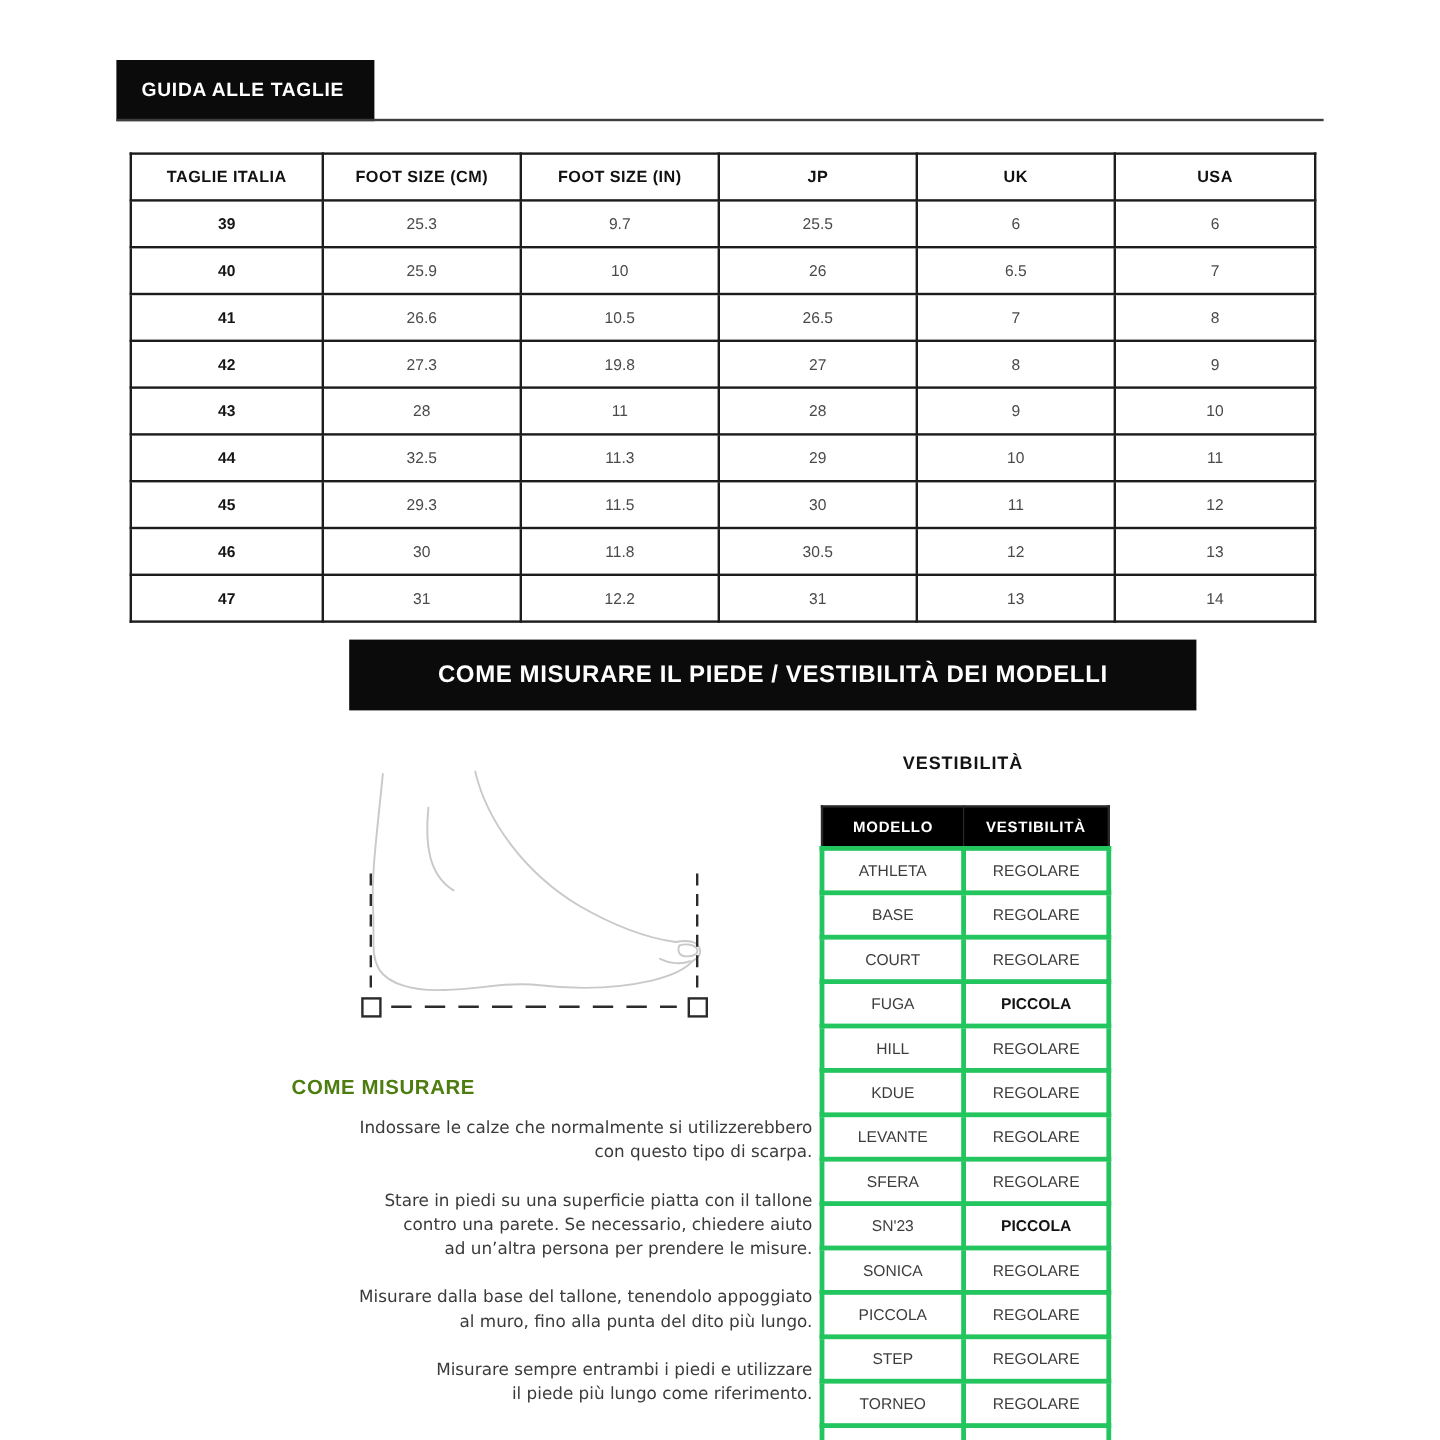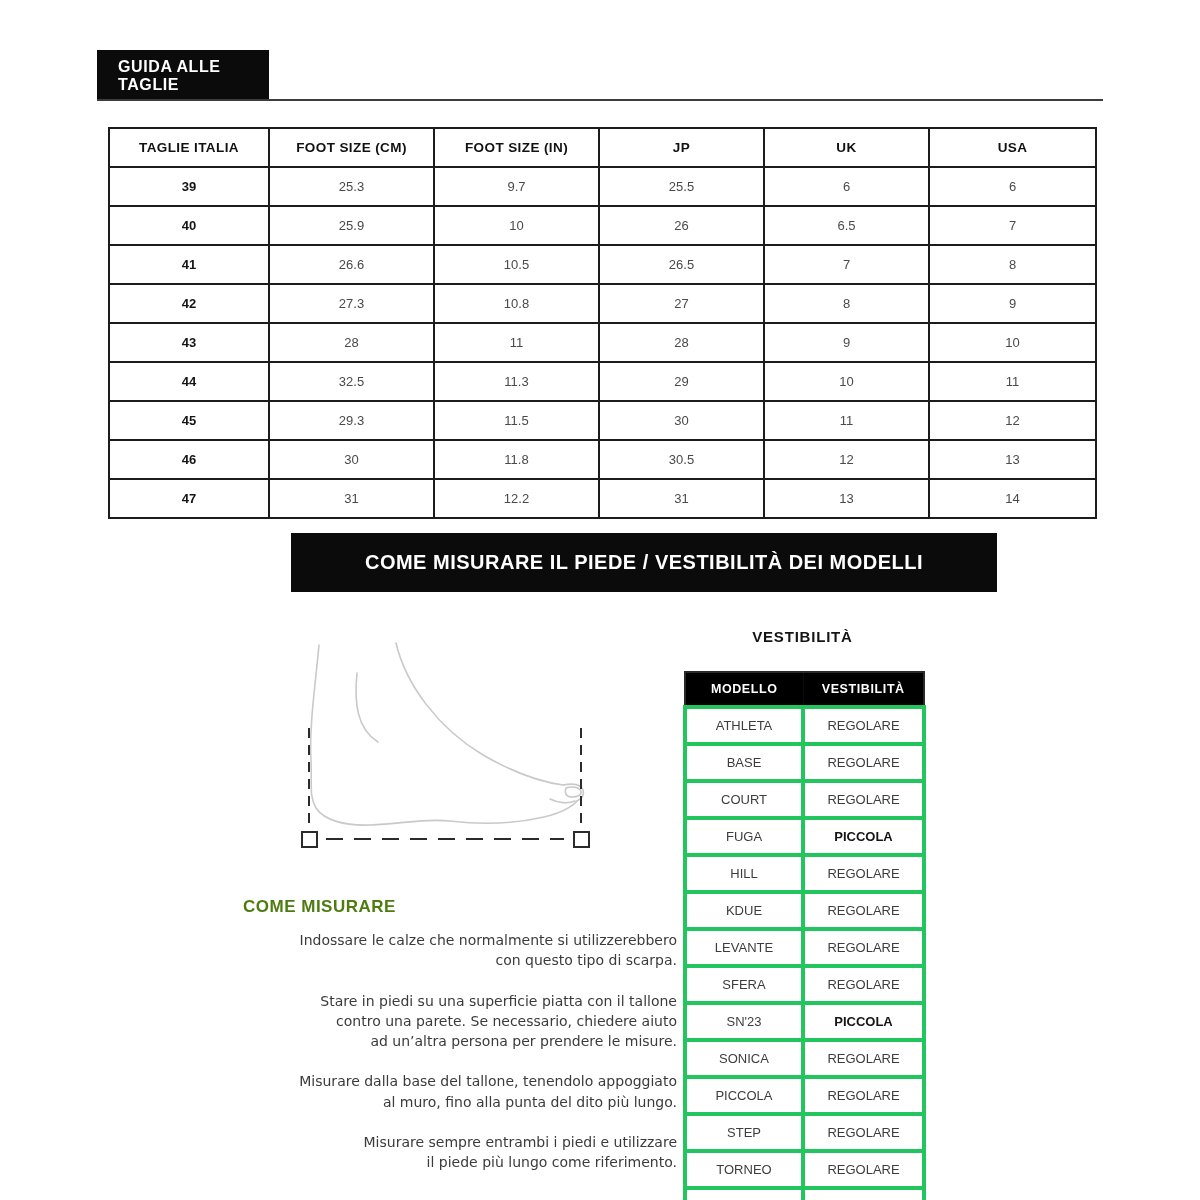--- a/index.html
+++ b/index.html
@@ -1,19 +1,19 @@
 <!DOCTYPE html>
 <html><head>
 <meta charset="utf-8">
 <style>
   html,body{margin:0;padding:0;background:#ffffff;}
   body{width:1200px;height:1200px;position:relative;font-family:"Liberation Sans",sans-serif;color:#1a1a1a;overflow:hidden;}
 
   
-  .badge{position:absolute;left:97px;top:50px;width:172px;height:51px;background:#0b0b0b;color:#fff;
+  .badge{position:absolute;left:97px;top:50px;width:215px;height:51px;background:#0b0b0b;color:#fff;
          display:flex;align-items:center;padding-left:21px;box-sizing:border-box;
          font-size:16px;font-weight:700;letter-spacing:.6px;}
   .header-rule{position:absolute;left:97px;top:99px;width:1006px;height:2px;background:#3d3d3d;}
 
   
   .size-table{position:absolute;left:108px;top:127px;border-collapse:collapse;table-layout:fixed;width:987px;border-radius:10px;}
   .size-table th,.size-table td{border:2px solid #1c1c1c;text-align:center;vertical-align:middle;height:35px;}
   .size-table th{font-size:13.5px;font-weight:700;letter-spacing:.4px;color:#111;}
   .size-table td{font-size:13px;color:#4a4a4a;}
   .size-table td.c-first{font-weight:700;color:#151515;}
@@ -90,21 +90,21 @@
         <td class="c-first">41</td>
         <td>26.6</td>
         <td>10.5</td>
         <td>26.5</td>
         <td>7</td>
         <td>8</td>
       </tr>
       <tr>
         <td class="c-first">42</td>
         <td>27.3</td>
-        <td>10.8</td>
+        <td>19.8</td>
         <td>27</td>
         <td>8</td>
         <td>9</td>
       </tr>
       <tr>
         <td class="c-first">43</td>
         <td>28</td>
         <td>11</td>
         <td>28</td>
         <td>9</td>

